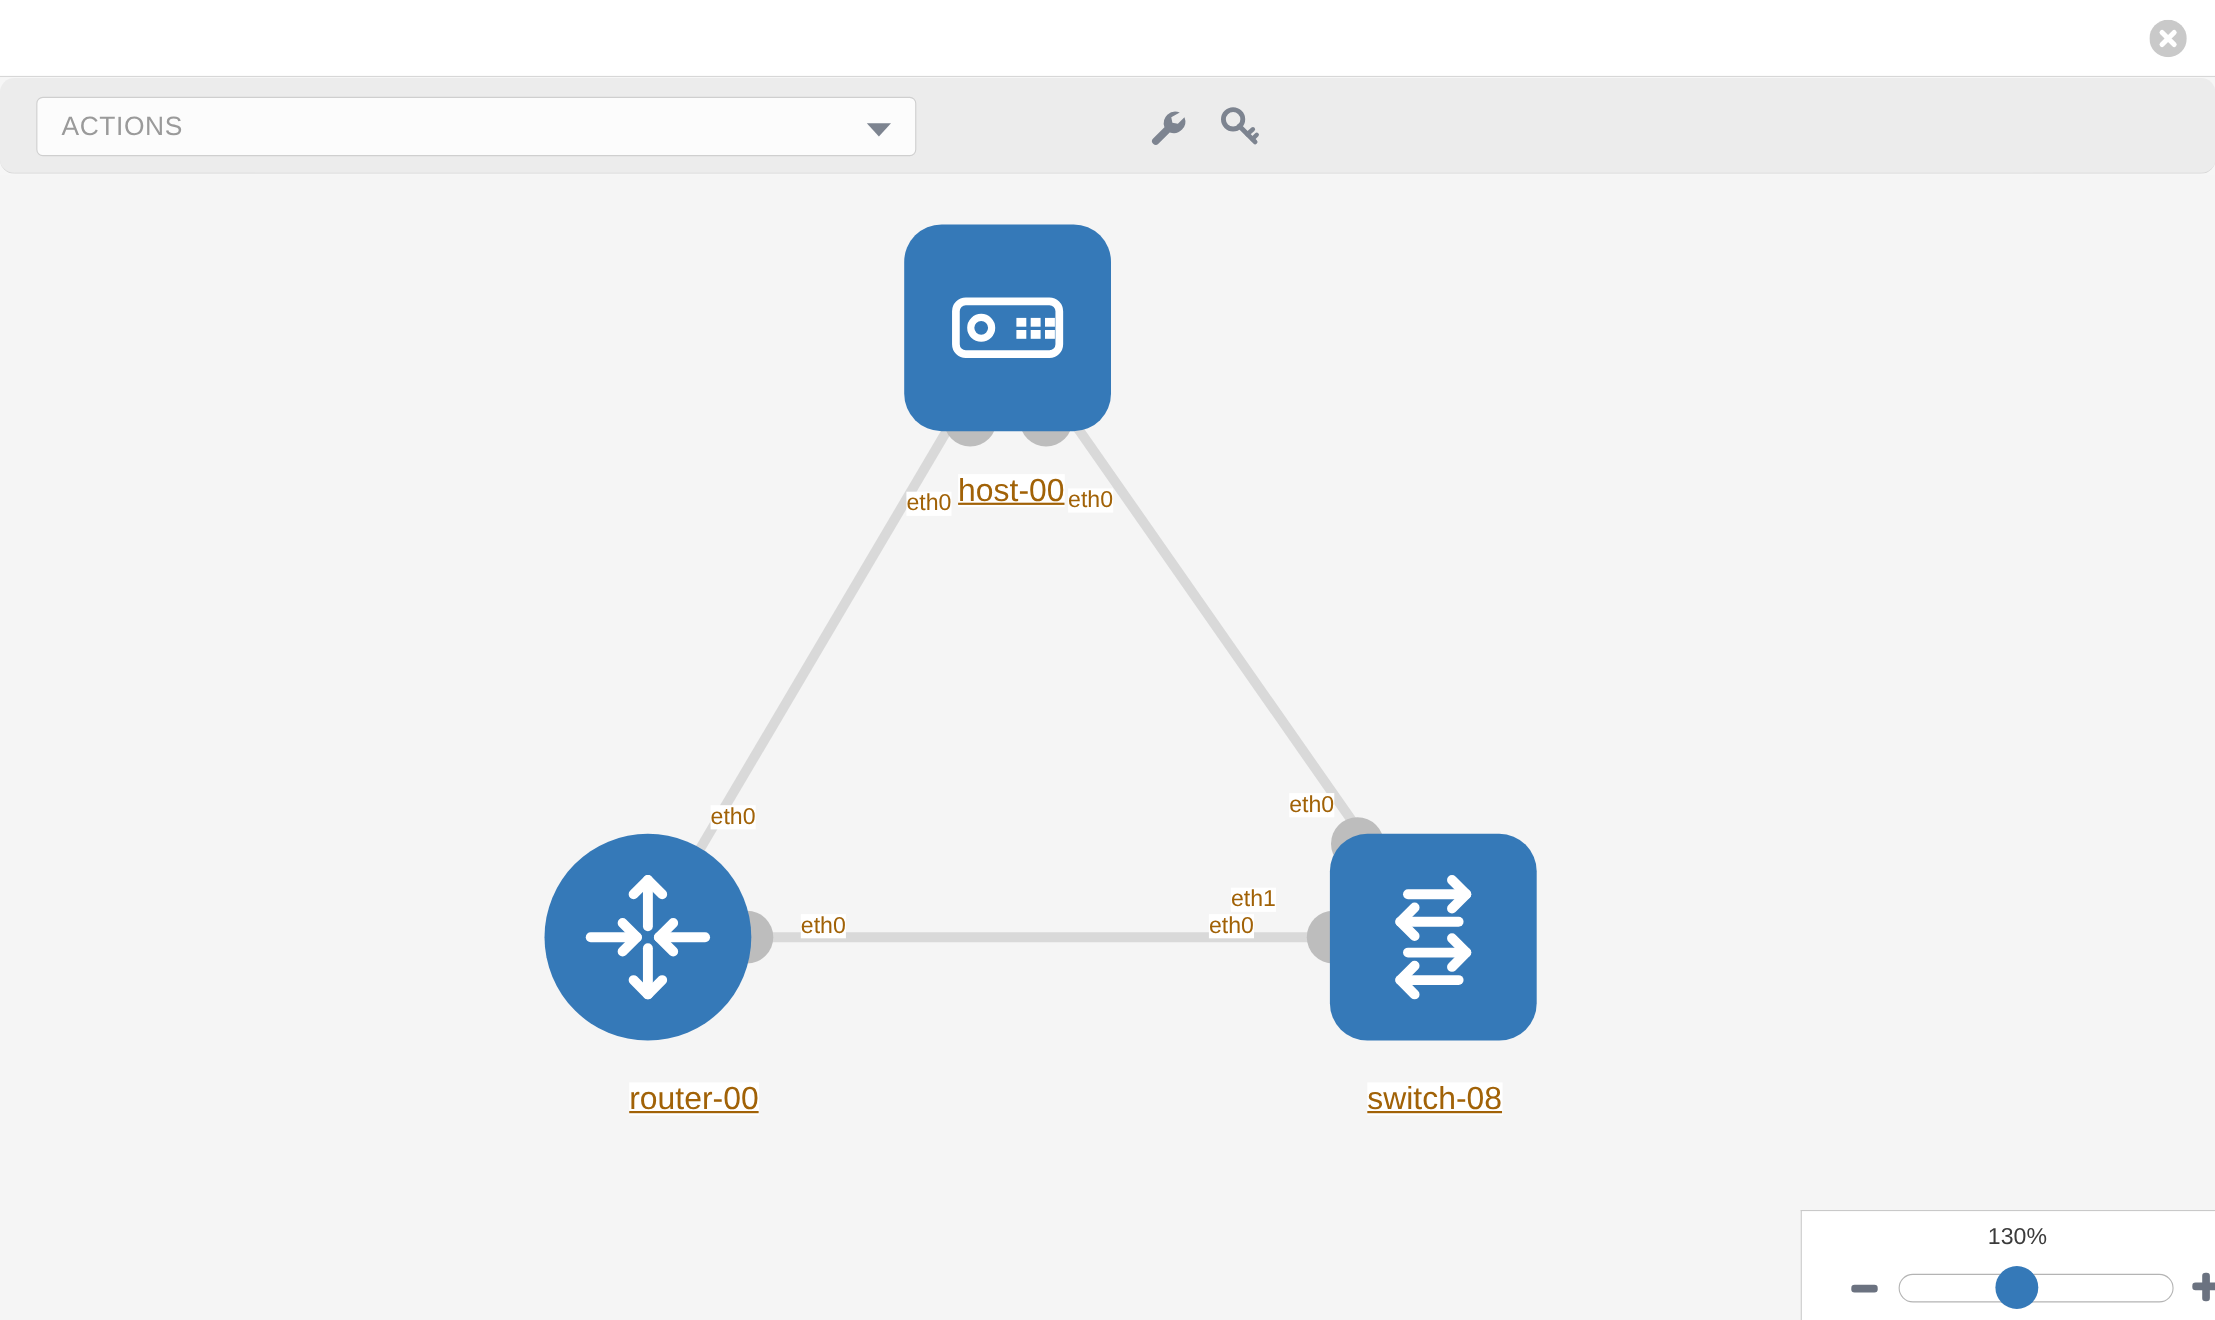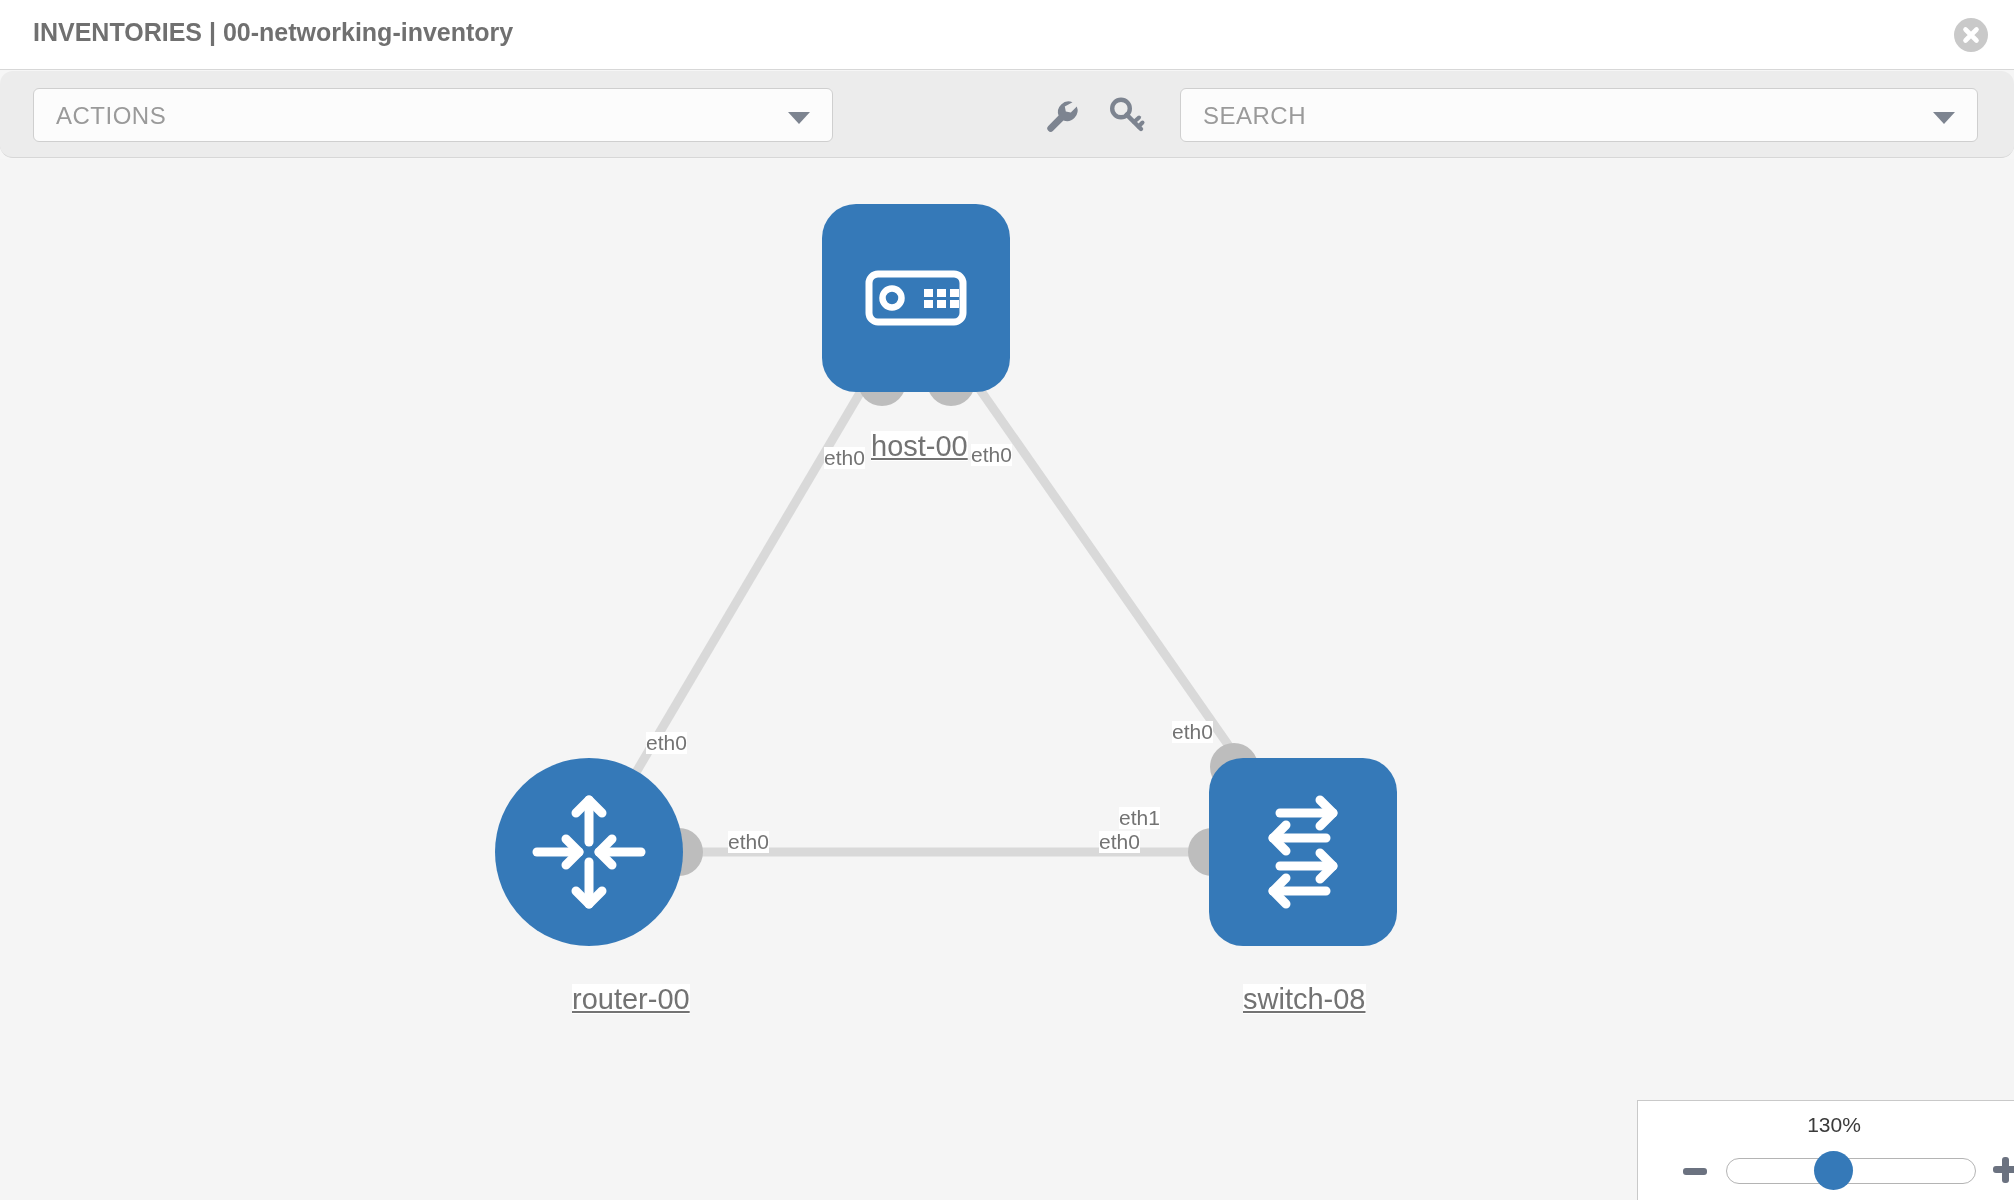--- a/index.html
+++ b/index.html
@@ -84,21 +84,21 @@
     width: 2014px; height: 1041px;
     background: #f5f5f5;
     overflow: hidden;
   }
   .topology-svg { position: absolute; left: 0; top: 0; }
 
   
   .nlabel {
     position: absolute;
     background: #ffffff;
-    color: #737373;
+    color: #a16207;
     white-space: nowrap;
     line-height: 1.05;
   }
   .nlabel.node  { font-size: 29px; text-decoration: underline; }
   .nlabel.edge  { font-size: 21px; }
 
   
   .zoom-panel {
     position: absolute; left: 1637px; top: 1083px;
     width: 393px; height: 117px;
@@ -134,21 +134,20 @@
   .zoom-thumb {
     position: absolute; left: 176px; top: 50px;
     width: 39px; height: 39px; border-radius: 50%;
     background: #3579b8; cursor: pointer;
   }
 </style>
 </head>
 <body>
 
 <div class="header">
-  <div class="page-title">INVENTORIES | 00-networking-inventory</div>
   <div class="close-btn">
     <svg width="34" height="34" viewBox="0 0 34 34">
       <circle cx="17" cy="17" r="17" fill="#c9c9c9"></circle>
       <path d="M11.5 11.5 L22.5 22.5 M22.5 11.5 L11.5 22.5" stroke="#ffffff" stroke-width="4.6" stroke-linecap="round"></path>
     </svg>
   </div>
 </div>
 
 <div class="toolbar">
 
@@ -165,24 +164,20 @@
 
   <div class="tool-icon key">
     <svg width="44" height="44" viewBox="0 0 44 44">
       <circle cx="16" cy="15.5" r="8.8" fill="none" stroke="#7d8490" stroke-width="4.4"></circle>
       <path d="M21.6 21.6 L36 36" stroke="#7d8490" stroke-width="4.4" stroke-linecap="round"></path>
       <path d="M29 29 L34 24.5" stroke="#7d8490" stroke-width="4" stroke-linecap="round"></path>
       <path d="M33.5 33.5 L37.5 29.5" stroke="#7d8490" stroke-width="4" stroke-linecap="round"></path>
     </svg>
   </div>
 
-  <div class="search-box">
-    <span class="label">SEARCH</span>
-    <span class="caret"></span>
-  </div>
 </div>
 
 <div class="canvas">
 
   <svg class="topology-svg" width="2014" height="1041">
     <defs>
 
       <g id="g-server">
         <rect x="-47" y="-24" width="94" height="48" rx="9" ry="9" fill="none" stroke="#ffffff" stroke-width="7"></rect>
         <circle cx="-24" cy="0" r="9.5" fill="none" stroke="#ffffff" stroke-width="6.5"></circle>

